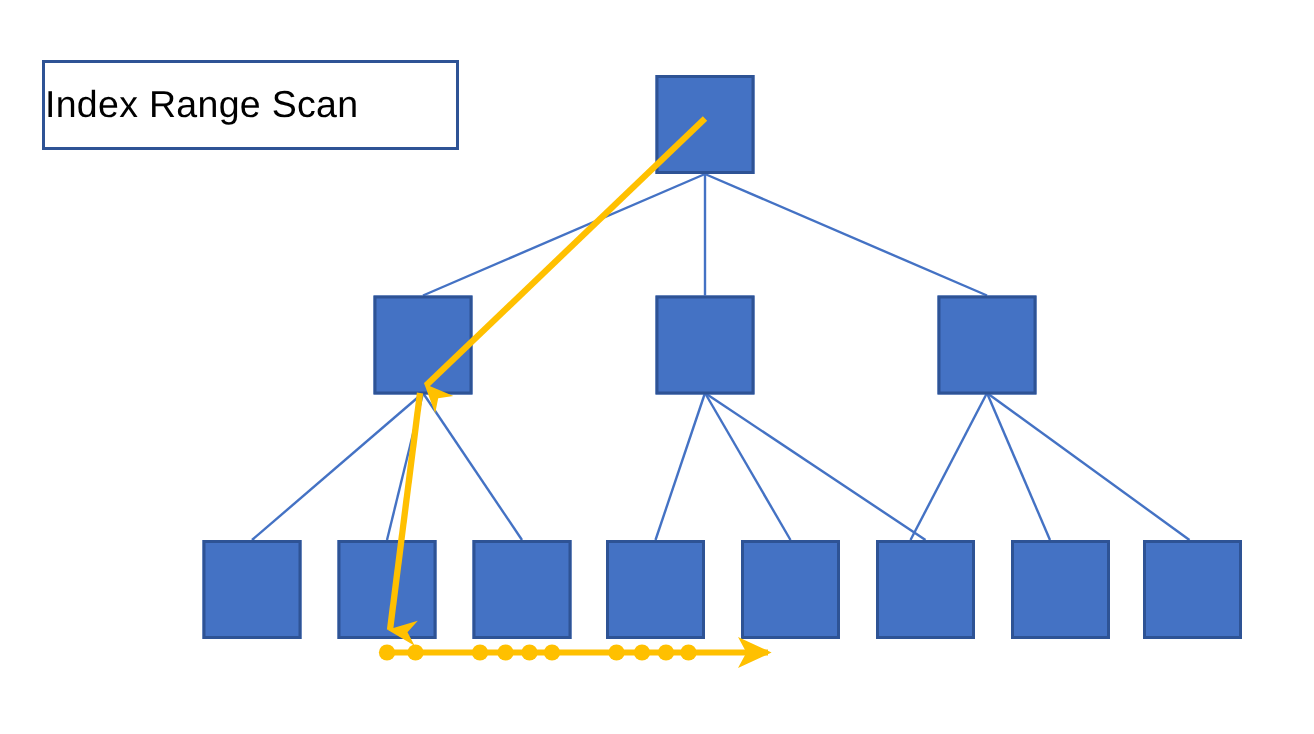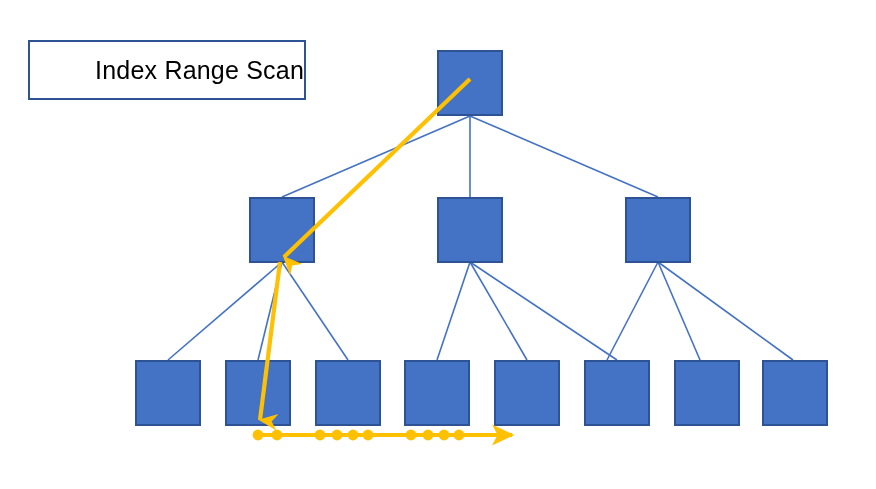--- a/index.html
+++ b/index.html
@@ -34,21 +34,21 @@
     position: absolute;
     left: 28px;
     top: 40px;
     width: 278px;
     height: 60px;
     border: 2px solid #2E5395;
     background: #ffffff;
     box-sizing: border-box;
     display: flex;
     align-items: center;
-    justify-content: flex-end;
+    justify-content: flex-start;
   }
   #title-text {
     font-family: "Liberation Sans", sans-serif;
     font-size: 25px;
     color: #000000;
     letter-spacing: 0.2px;
     white-space: nowrap;
   }
   .overlay-svg {
     position: absolute;

